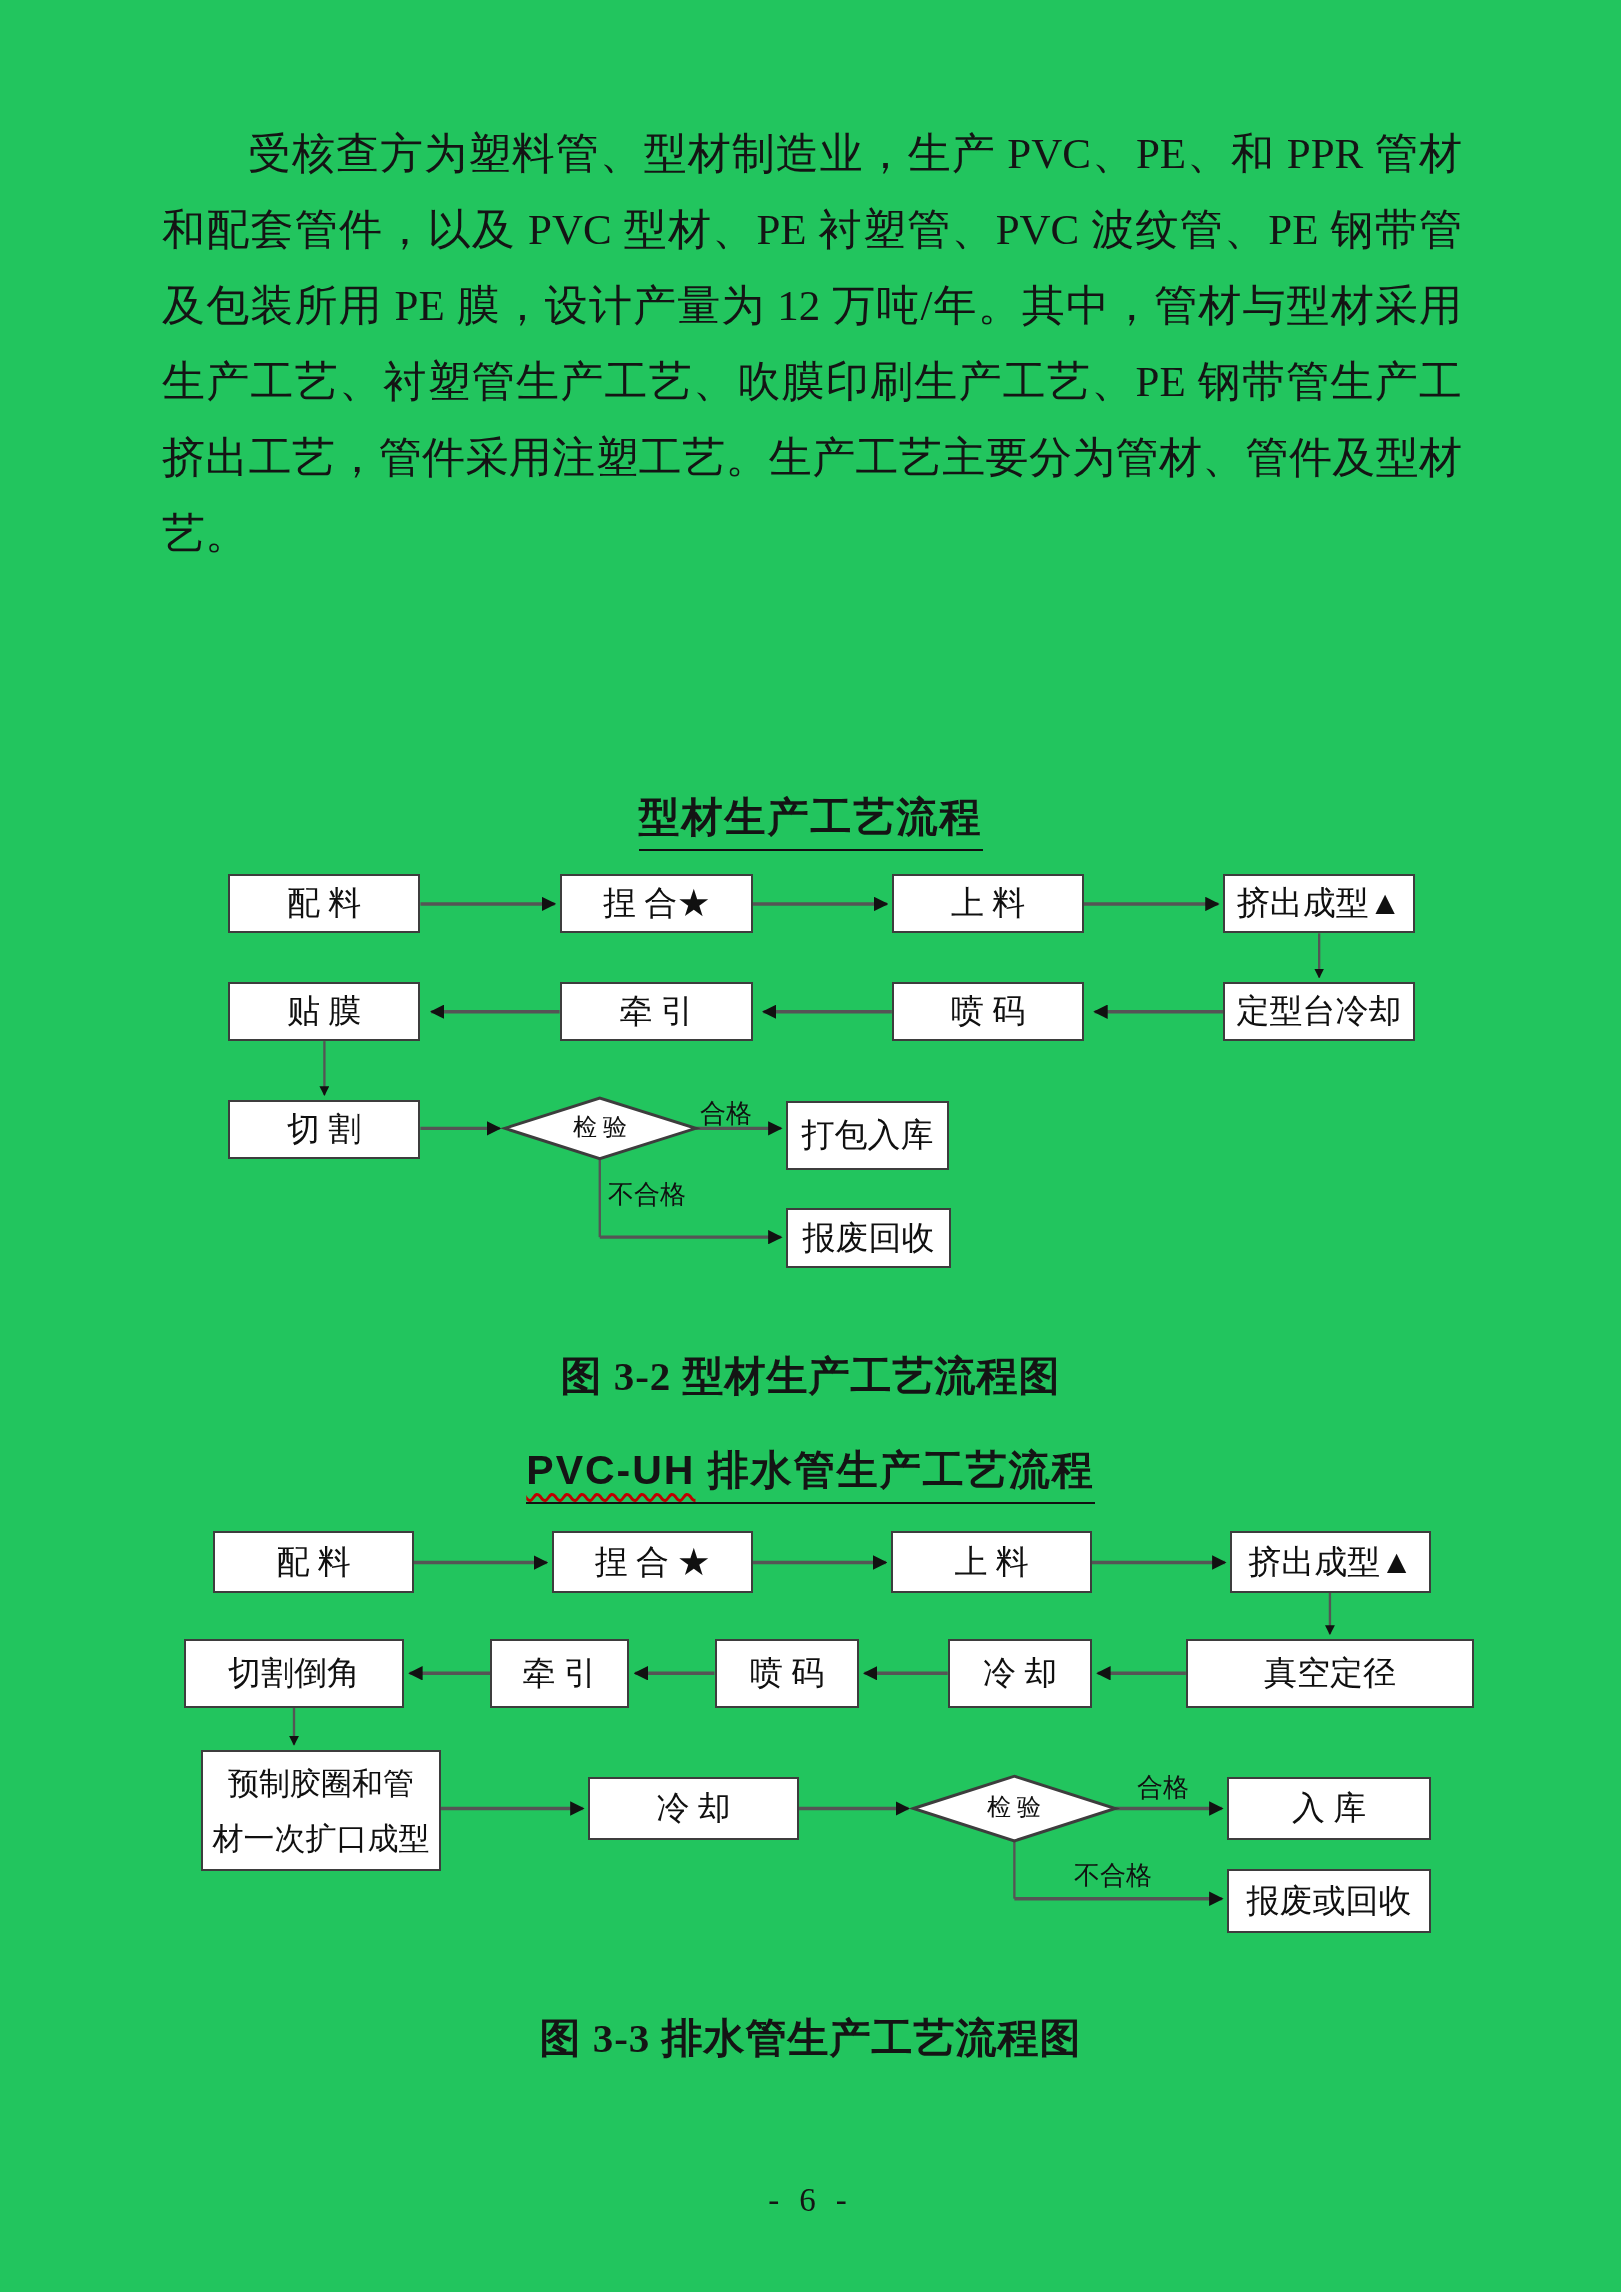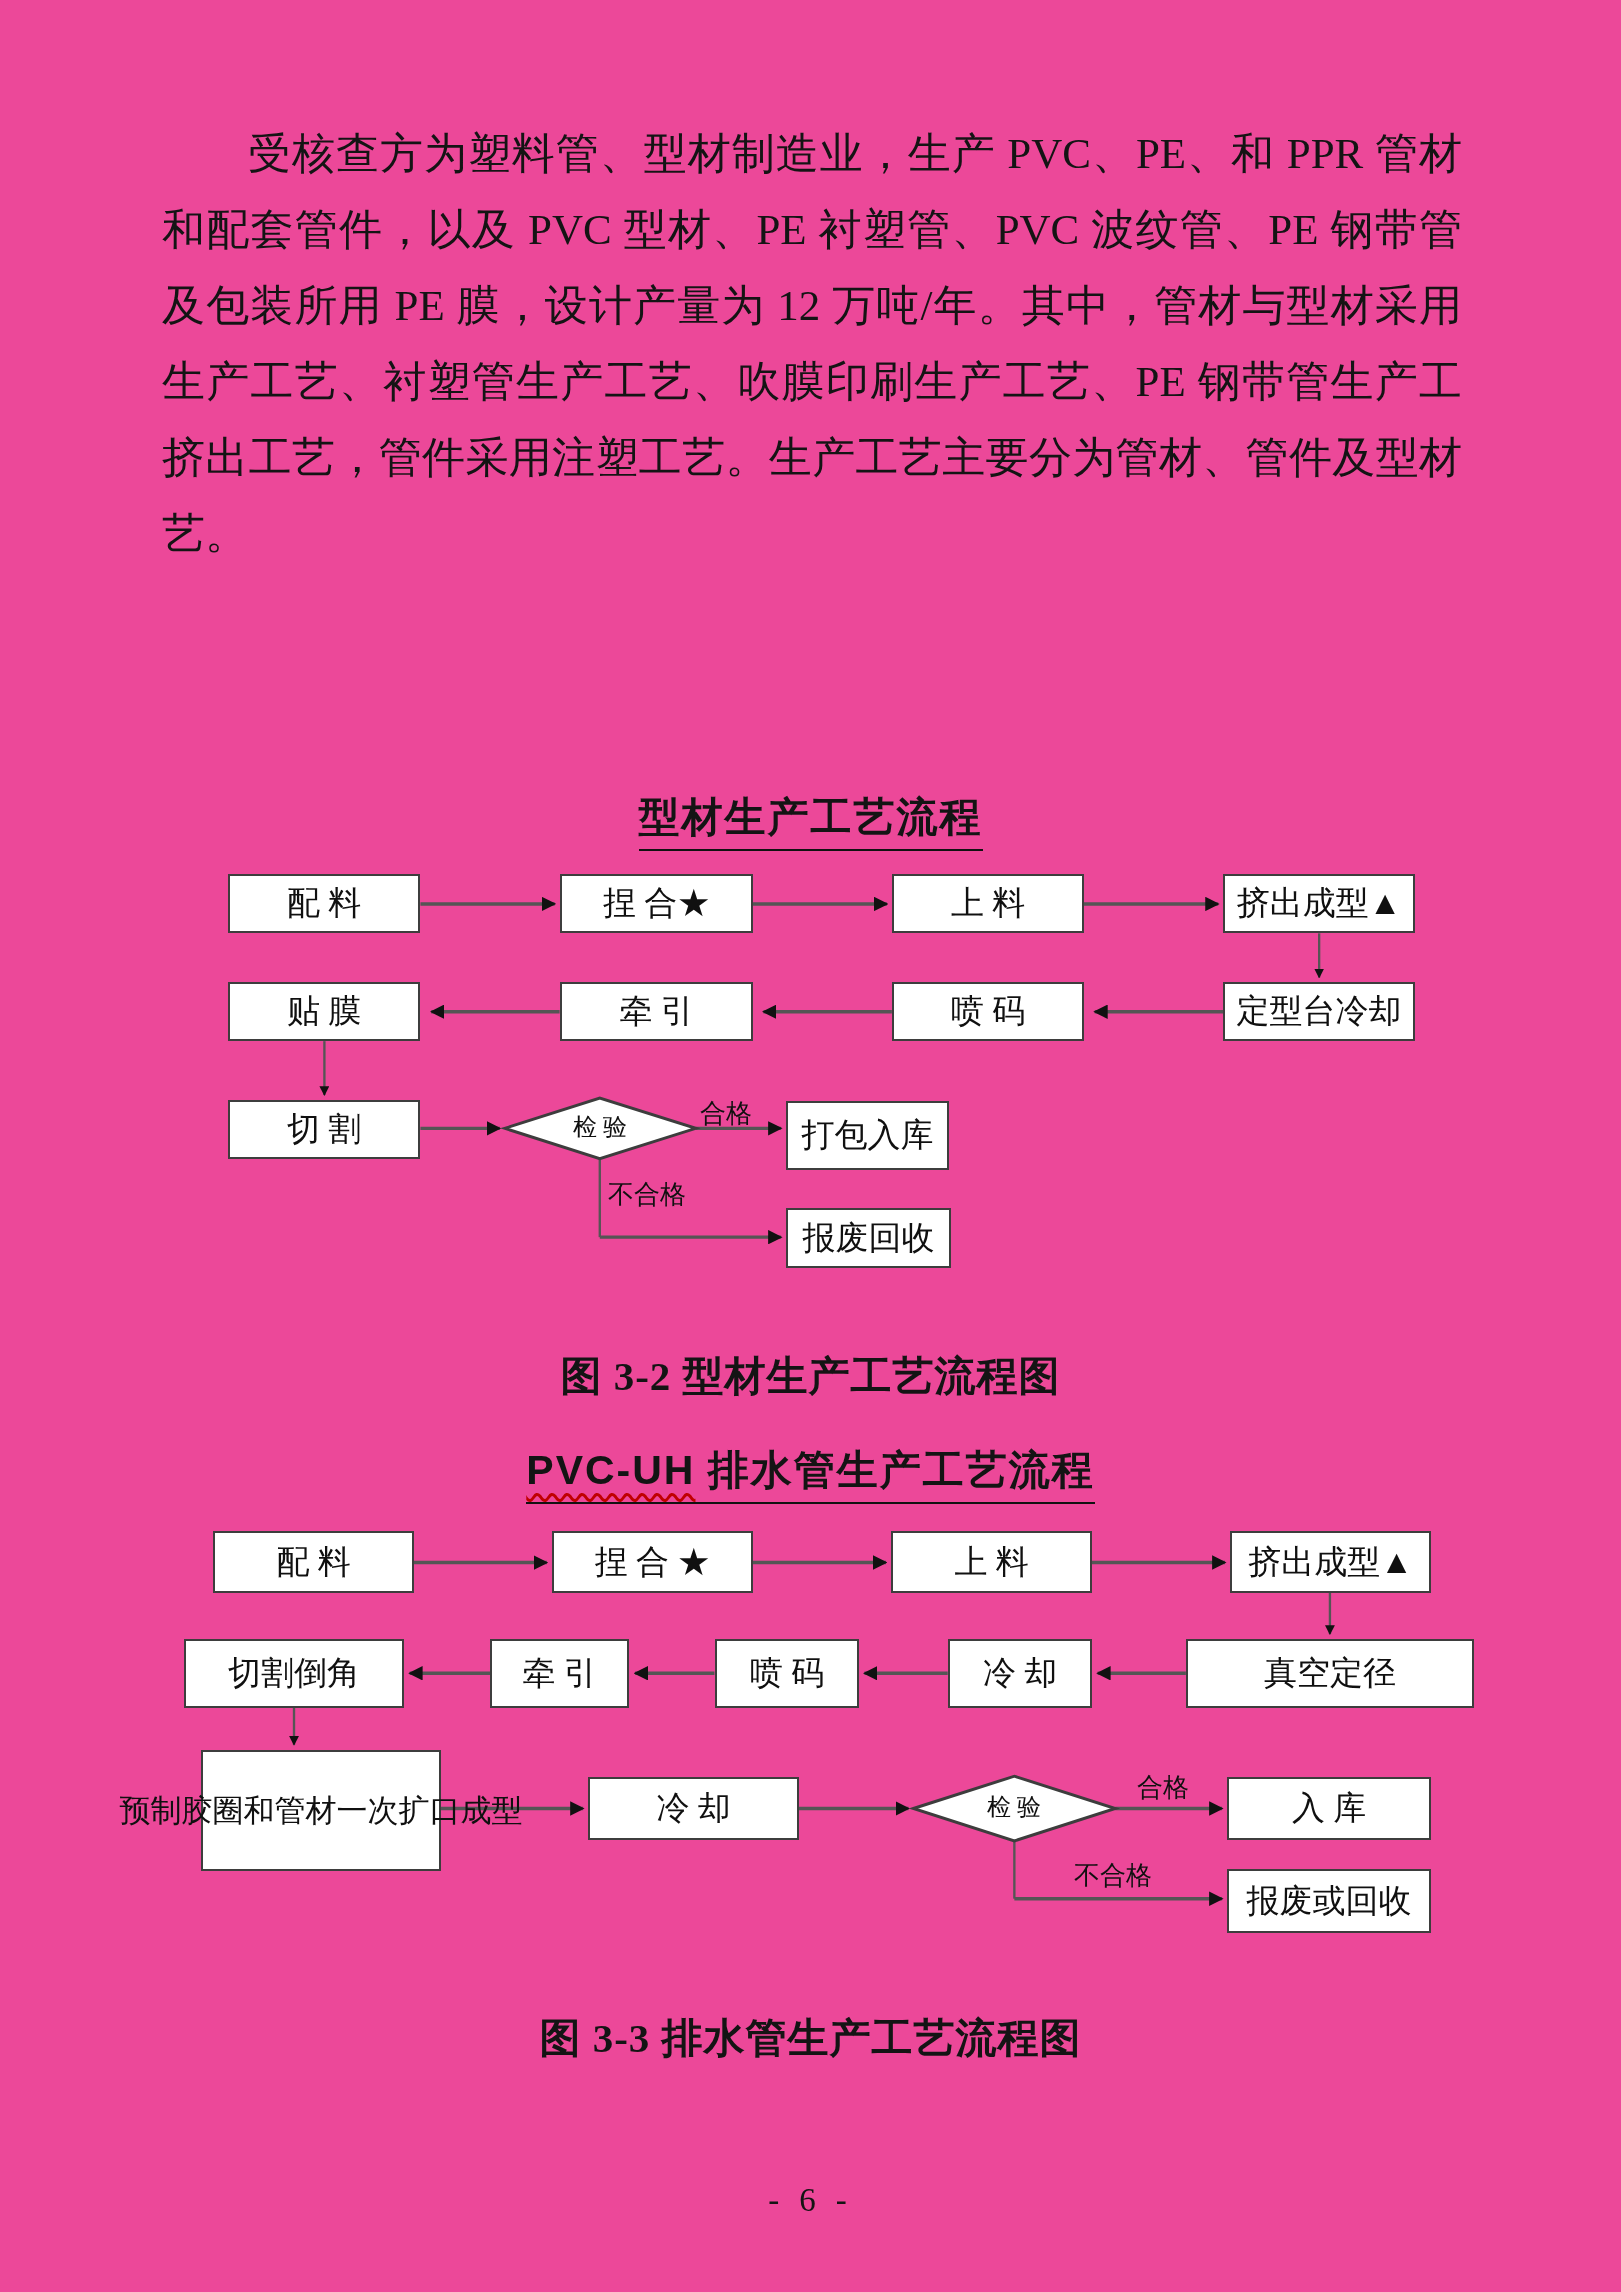--- a/index.html
+++ b/index.html
@@ -1,17 +1,17 @@
 <!DOCTYPE html>
 <html><head>
 <meta charset="utf-8">
 <style>
   html,body{margin:0;padding:0;background:#888;}
   #page{
-    position:relative;width:1621px;height:2293px;background:#ec4899;
+    position:relative;width:1621px;height:2293px;background:#22c55e;
     font-family:"Liberation Serif","DejaVu Serif",serif;color:#141414;
     overflow:hidden;margin:0 auto;
   }
   
   .para{position:absolute;left:162px;width:1300px;font-size:43px;line-height:76px;}
   .jline{text-align:justify;text-align-last:justify;white-space:nowrap;}
   .jline.lastline{text-align-last:auto;}
   .indent{padding-left:86px;}
   
   .center-row{position:absolute;left:0;width:1621px;text-align:center;}
@@ -20,21 +20,21 @@
   .caption{font-size:41px;font-weight:bold;letter-spacing:1px;}
   .latin-bold{font-family:"Liberation Sans","DejaVu Sans",sans-serif;font-weight:bold;
     text-decoration:underline;text-decoration-style:wavy;text-decoration-color:#c00000;
     text-decoration-thickness:2.9px;text-underline-offset:8.8px;}
   
   .bx{
     position:absolute;box-sizing:border-box;border:2.9px solid #3d3d3d;background:#fff;
     display:flex;align-items:center;justify-content:center;
     font-size:33px;color:#101010;white-space:nowrap;z-index:2;
   }
-  .bx.tall{line-height:55px;font-size:31px;}
+  .bx.tall{flex-direction:column;line-height:55px;font-size:31px;}
   .dlabel{position:absolute;font-size:24px;color:#101010;z-index:3;white-space:nowrap;}
   .elabel{position:absolute;font-size:26px;color:#101010;z-index:3;white-space:nowrap;}
   #conn{position:absolute;left:0;top:0;z-index:1;pointer-events:none;}
   .pagenum{font-size:33px;letter-spacing:5.9px;}
 </style>
 </head>
 <body>
 
 <div id="page">
 

